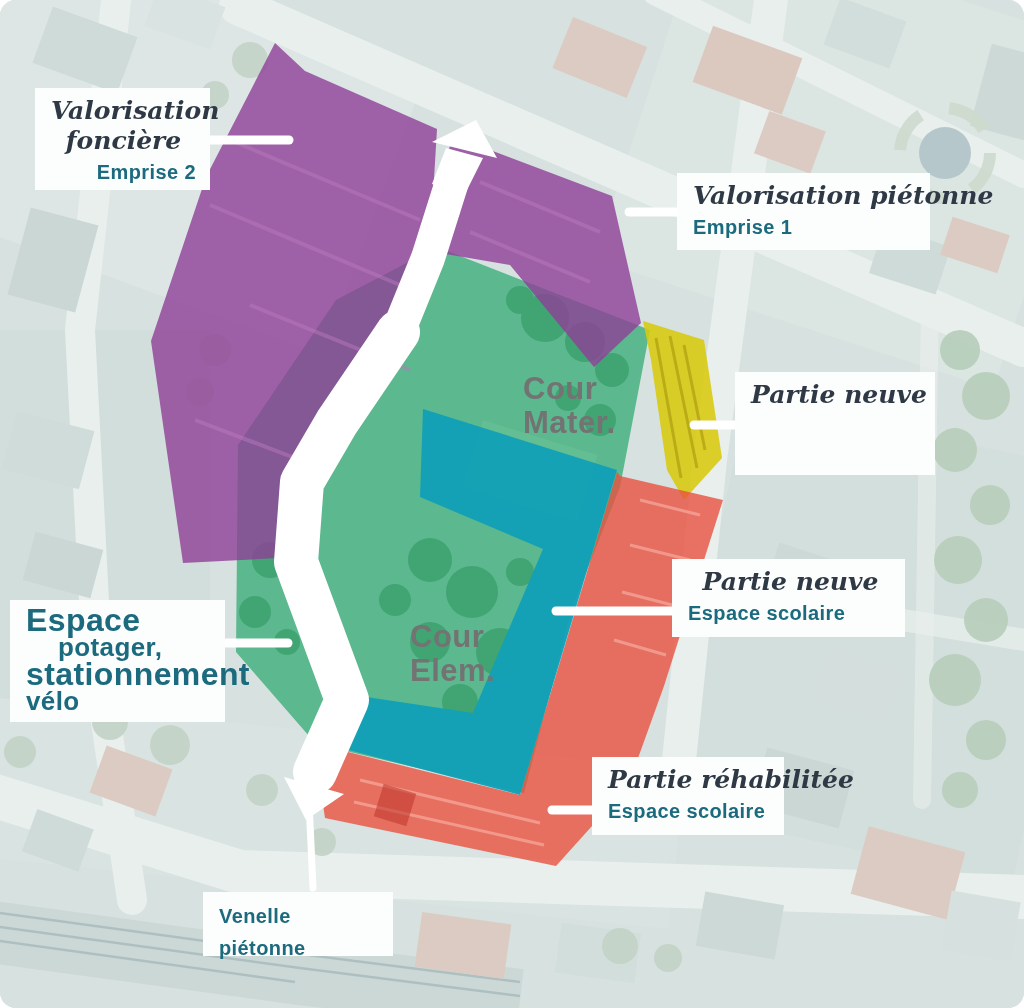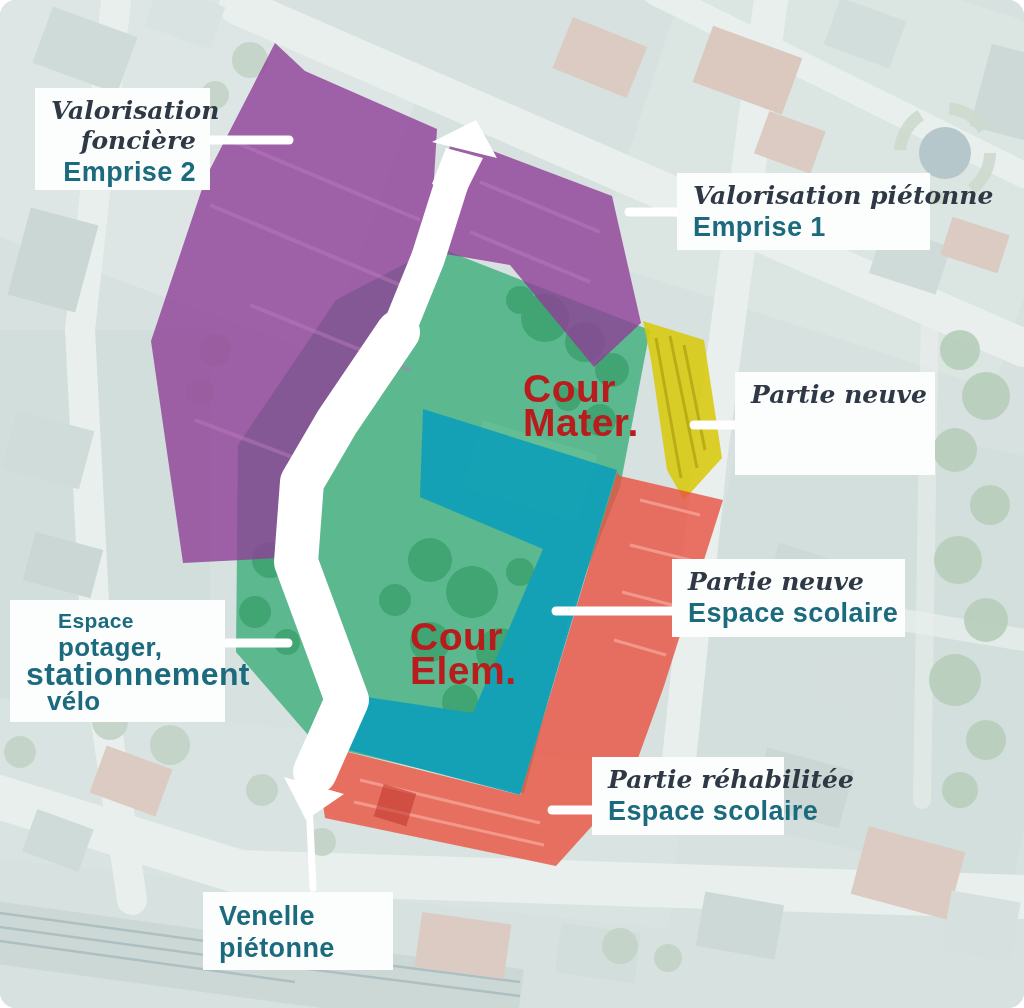--- a/index.html
+++ b/index.html
@@ -8,29 +8,29 @@
     border-radius:16px;background:#d7e1df;
     font-family:"Liberation Sans",sans-serif;
   }
   #basemap-svg{position:absolute;left:0;top:0;}
   .callout{
     position:absolute;background:#fcfdfd;box-sizing:border-box;
     padding:8px 12px 8px 16px;z-index:5;
   }
   .callout .it{
     font-family:"DejaVu Serif",serif;font-style:italic;font-weight:600;
-    font-size:25px;line-height:30px;color:#2f3945;white-space:nowrap;
+    font-size:25px;line-height:30px;color:#2f3945;white-space:nowrap;text-align:center;
   }
   .callout .bd{
     font-family:"Liberation Sans",sans-serif;font-weight:bold;
-    font-size:27px;line-height:32px;color:#1b6a7e;letter-spacing:.4px;white-space:nowrap;
+    font-size:20px;line-height:32px;color:#1b6a7e;letter-spacing:.4px;white-space:nowrap;
   }
   .maplabel{
-    position:absolute;z-index:4;color:#b91c1c;font-weight:bold;
-    font-size:39px;line-height:34px;letter-spacing:.5px;white-space:nowrap;
+    position:absolute;z-index:4;color:#737373;font-weight:bold;
+    font-size:31px;line-height:34px;letter-spacing:.5px;white-space:nowrap;
   }
 </style>
 </head>
 <body>
 
 <div id="stage">
 
   <svg id="basemap-svg" width="1024" height="1008" viewBox="0 0 1024 1008">
 
     <g>
@@ -219,24 +219,24 @@
     <div class="it">Partie neuve</div>
     <div class="bd">Espace scolaire</div>
   </div>
 
   <div class="callout" style="left:592px;top:757px;width:192px;height:78px;">
     <div class="it">Partie réhabilitée</div>
     <div class="bd">Espace scolaire</div>
   </div>
 
   <div class="callout" style="left:10px;top:600px;width:215px;height:122px;padding-top:7px;">
-    <div class="bd" style="font-size:21px;line-height:27px;margin-left:32px;">Espace</div>
+    <div class="bd" style="font-size:32px;line-height:27px;">Espace</div>
     <div class="bd" style="font-size:26px;line-height:27px;margin-left:32px;">potager,</div>
     <div class="bd" style="font-size:32px;line-height:27px;">stationnement</div>
-    <div class="bd" style="font-size:26px;line-height:27px;margin-left:21px;">vélo</div>
-  </div>
-
-  <div class="callout" style="left:203px;top:892px;width:190px;height:78px;">
+    <div class="bd" style="font-size:26px;line-height:27px;">vélo</div>
+  </div>
+
+  <div class="callout" style="left:203px;top:892px;width:190px;height:64px;">
     <div class="bd">Venelle</div>
     <div class="bd">piétonne</div>
   </div>
 
 </div>
 
 </body></html>

